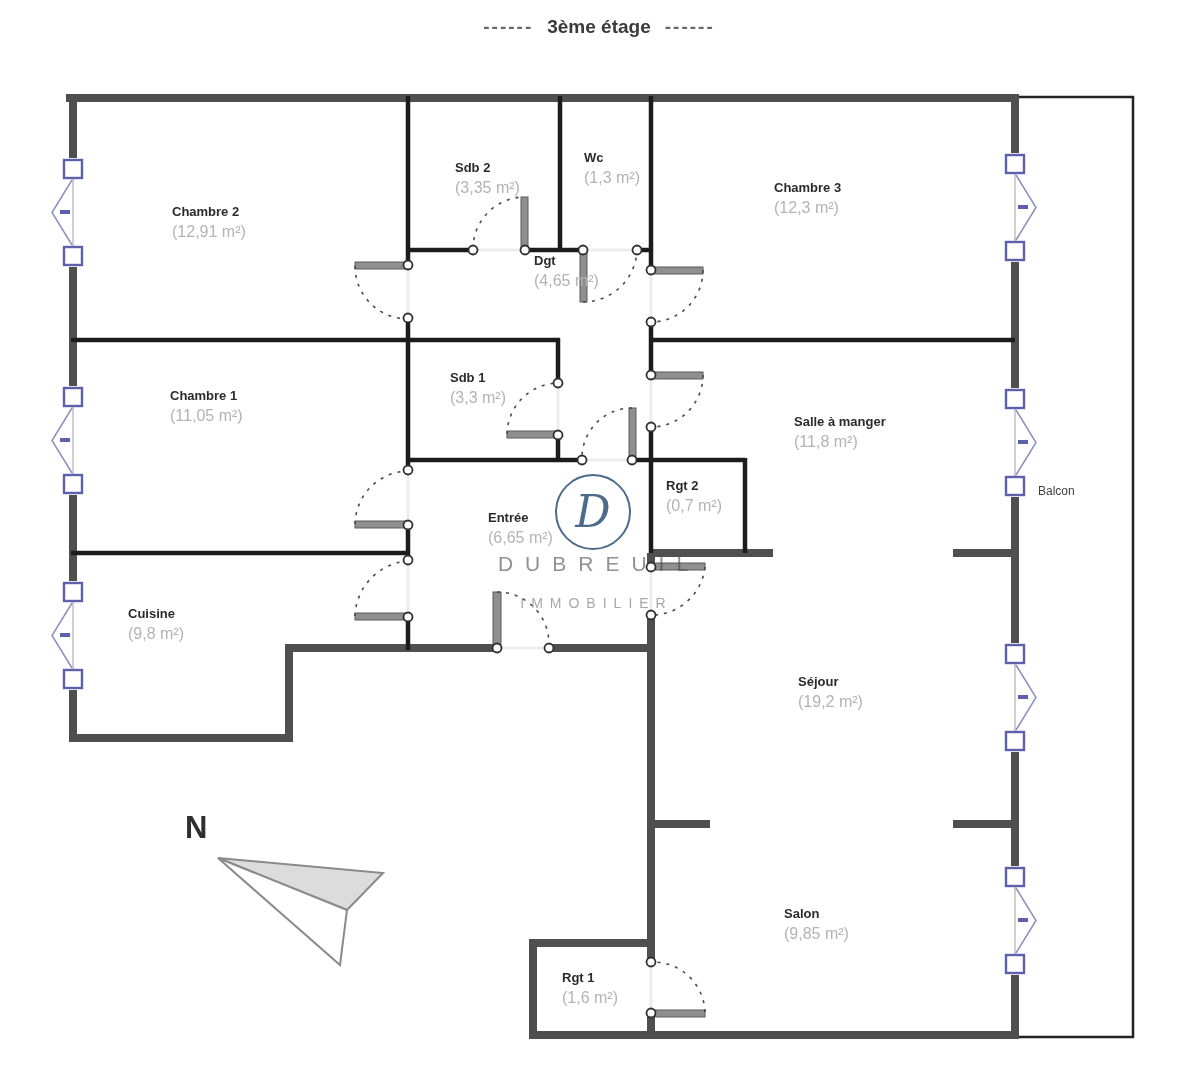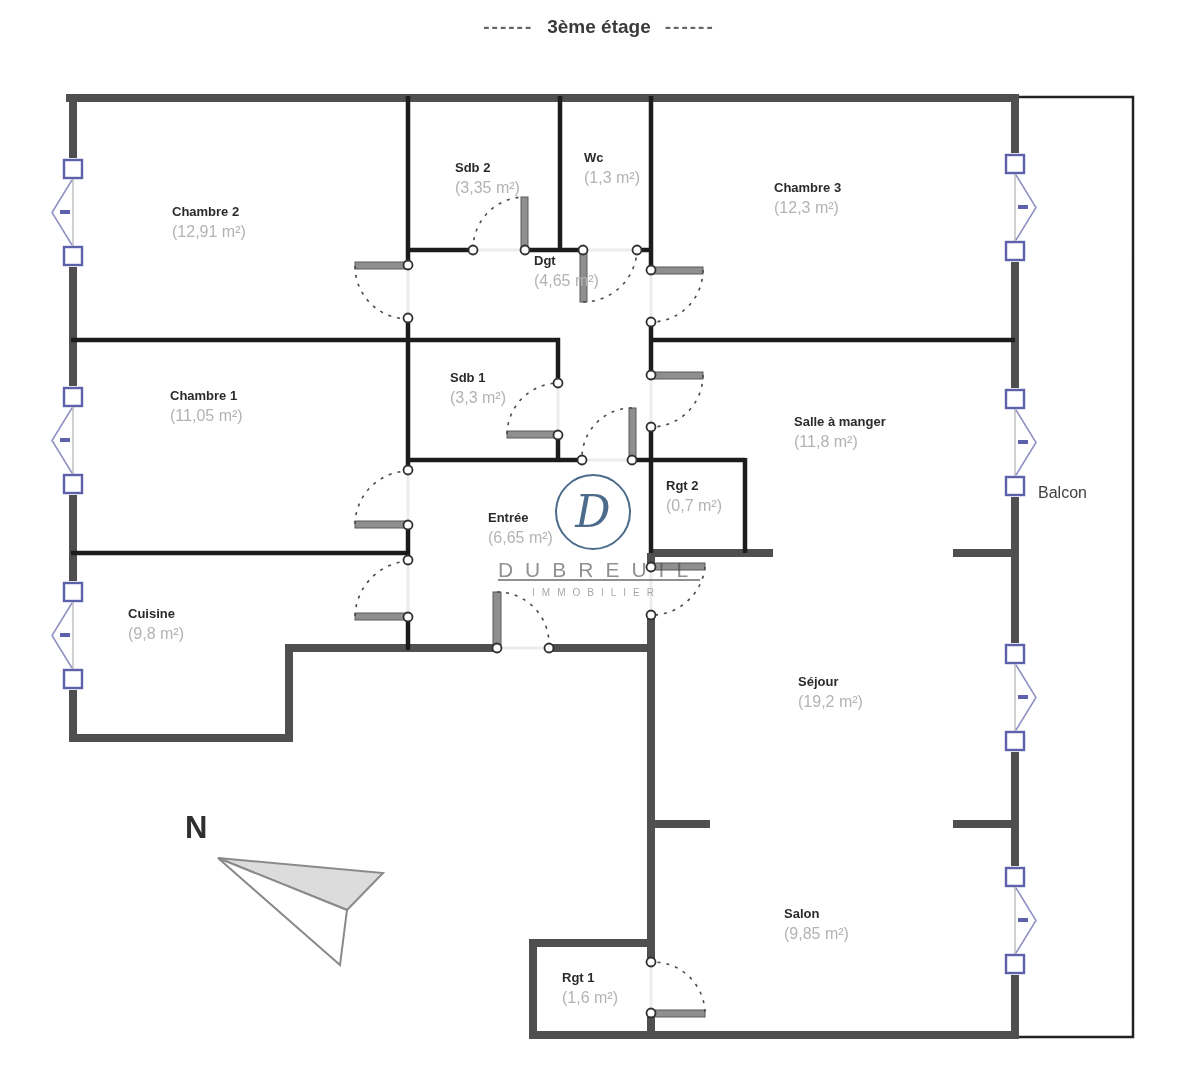--- a/index.html
+++ b/index.html
@@ -22,31 +22,31 @@
   .needle1{fill:#dcdcdc;stroke:#8a8a8a;stroke-width:2;}
   .needle2{fill:#fff;stroke:#8a8a8a;stroke-width:2;}
 
   .title{position:absolute;top:16px;left:0;width:1198px;text-align:center;
          font-size:19px;font-weight:bold;color:#3a3a3a;}
   .title .dash{color:#666;letter-spacing:2px;font-weight:bold;margin:0 14px;}
 
   .room-label{position:absolute;white-space:nowrap;}
   .room-name{font-size:13px;font-weight:bold;color:var(--room_name,#2b2b2b);}
   .room-area{font-size:16px;color:var(--room_area,#b3b3b3);margin-top:4px;}
-  .balcon-label{position:absolute;font-size:16px;color:#3f3f3f;white-space:nowrap;}
+  .balcon-label{position:absolute;font-size:12px;color:#3f3f3f;white-space:nowrap;}
 
   .compass-n{position:absolute;left:185px;top:810px;font-size:31px;font-weight:bold;color:#2f2f2f;}
 
   .watermark{position:absolute;left:443px;top:474px;width:300px;text-align:center;pointer-events:none;}
   .wm-circle{width:72px;height:72px;margin:0 auto;border:2px solid var(--watermark,#2e5277);
              border-radius:50%;opacity:.85;display:flex;align-items:center;justify-content:center;}
   .wm-initial{font-family:"DejaVu Serif",serif;font-size:44px;color:var(--watermark,#2e5277);
               font-style:italic;line-height:1;}
-  .wm-name{margin-top:8px;font-size:21px;letter-spacing:12px;color:rgba(70,70,70,.6);padding-left:12px;text-decoration:underline;}
-  .wm-sub{margin-top:5px;font-size:10px;letter-spacing:7px;color:rgba(120,120,120,.65);padding-left:7px;}
+  .wm-name{margin-top:2px;font-size:21px;letter-spacing:12px;color:rgba(70,70,70,.6);padding-left:12px;}
+  .wm-sub{margin-top:19px;font-size:14px;letter-spacing:7px;color:rgba(120,120,120,.65);padding-left:7px;}
 </style>
 </head>
 <body>
 
 <div class="stage">
 
   <div class="title">
     <span class="dash">------</span><span>3ème étage</span><span class="dash">------</span>
   </div>
 

